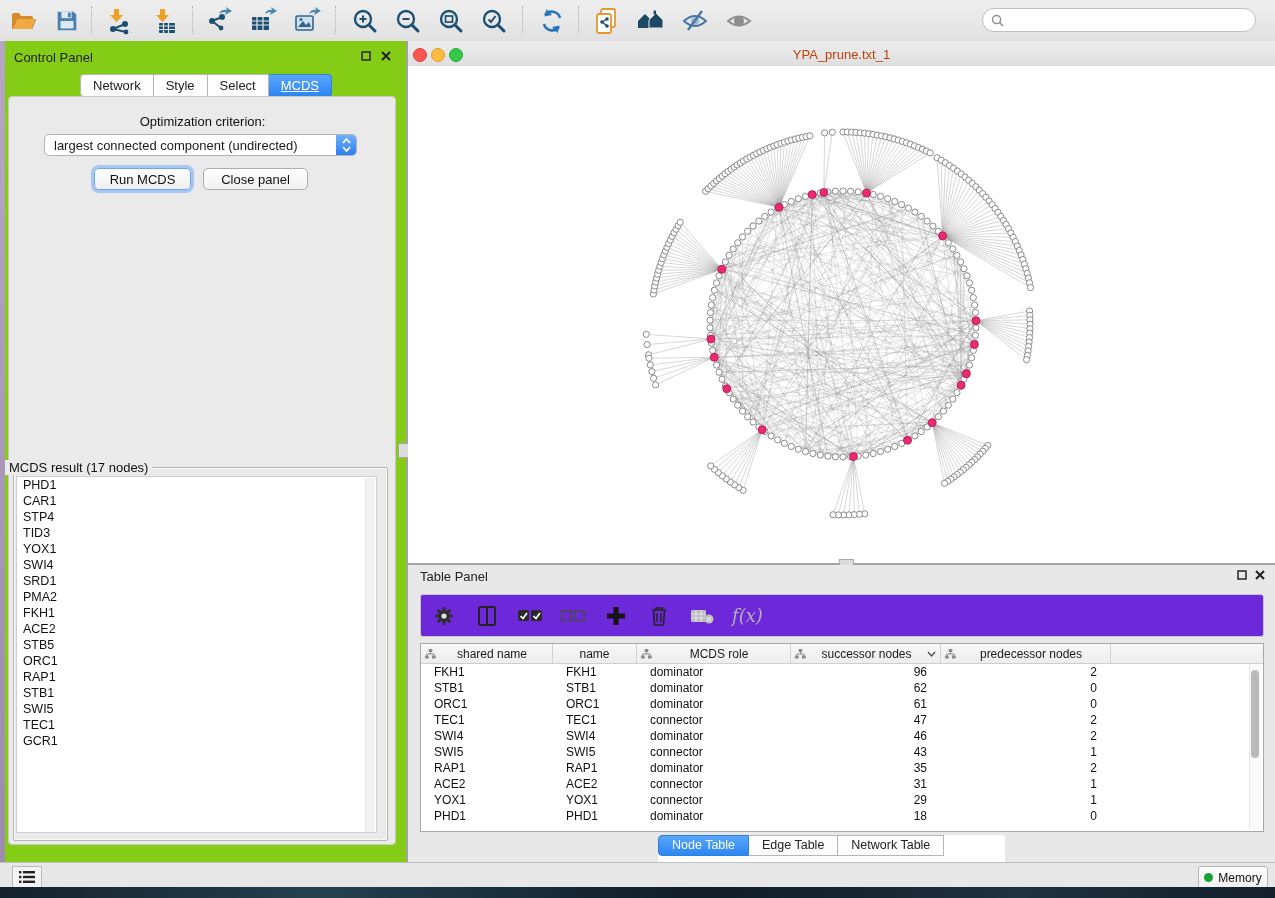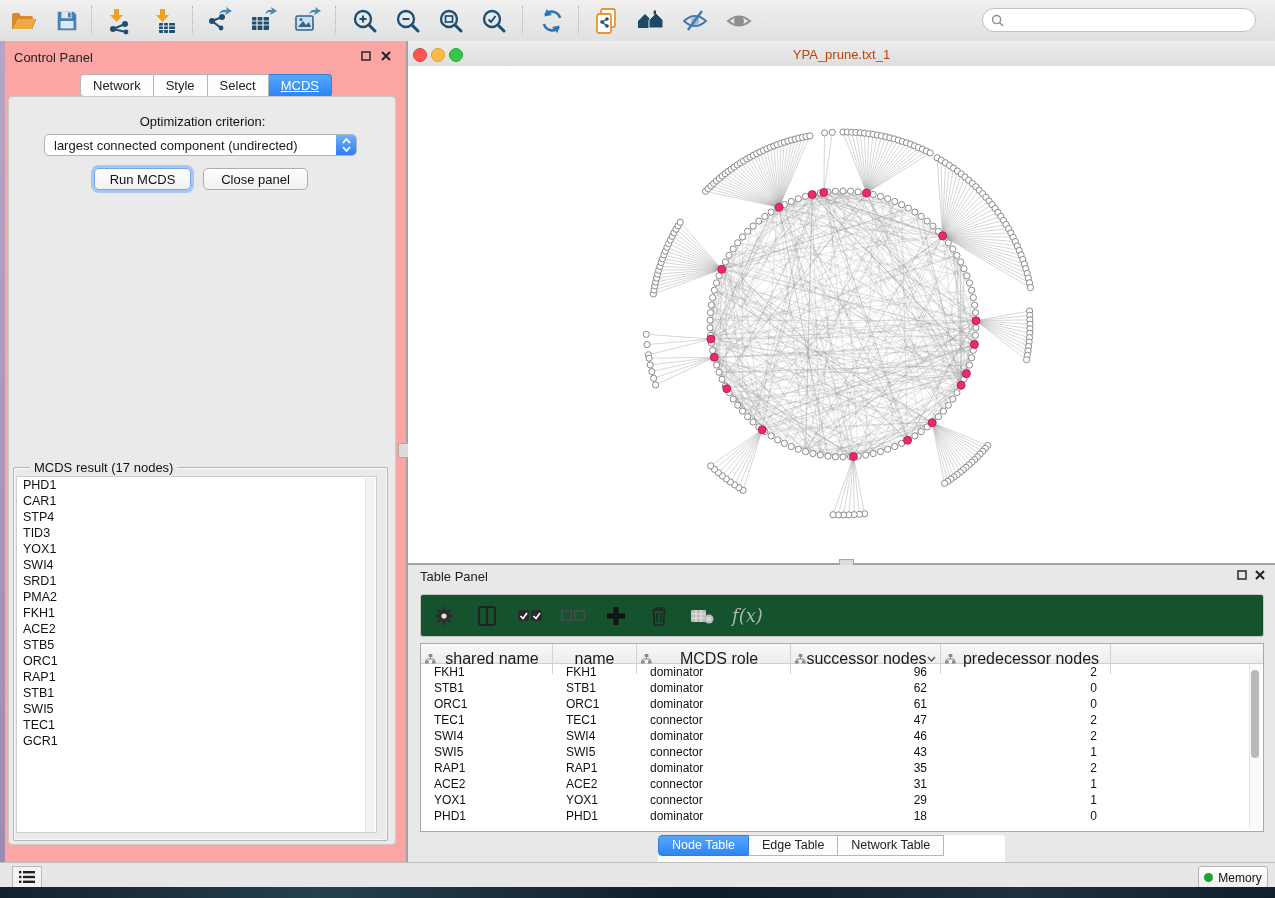--- a/index.html
+++ b/index.html
@@ -13,21 +13,21 @@
   .tbicon{top:6px;width:30px;height:30px;display:flex;align-items:center;justify-content:center;cursor:default;}
   .tbsep{top:6px;width:0;height:28px;border-left:1px dotted #b0b0b0;}
   .searchbox{left:982px;top:8px;width:274px;height:24px;background:#fff;border:1px solid #c0c0c0;
              border-radius:13px;display:flex;align-items:center;padding-left:8px;box-sizing:border-box;}
   .searchbox input{border:none;outline:none;flex:1;font:12px "Liberation Sans",sans-serif;background:transparent;margin-left:5px;}
   
   .wallleft{left:0;top:41px;width:5px;height:821px;background:linear-gradient(#b7a5c6,#9d8bb0);}
   .wallbottom{left:0;top:887px;width:1275px;height:11px;
               background:linear-gradient(90deg,#14212e,#24404f 25%,#0f1c2a 55%,#1d3140 80%,#121f2c);}
   
-  .cpanel{left:5px;top:41px;width:457px;height:821px;background:#fca5a5;}
+  .cpanel{left:5px;top:41px;width:457px;height:821px;background:#84cc16;}
   .panel-title{font-size:13px;color:#222;}
   .winbtn{width:11px;height:11px;display:flex;align-items:center;justify-content:center;}
   .tabgroup{display:flex;}
   .tab{height:21px;line-height:21px;font-size:13px;text-align:center;background:#fdfdfd;
        border:1px solid #b6b6b6;border-left:none;padding:0 12px;color:#222;}
   .tab.first{border-left:1px solid #b6b6b6;border-radius:4px 0 0 4px;}
   .tab.last{border-radius:0 4px 4px 0;}
   .tab.active{background:linear-gradient(#58a6fb,#2d86f3);color:#fff;border-color:#2d7fe0;text-decoration:underline;}
   .cp-inner{left:8px;top:96px;width:386px;height:747px;background:#eaeaea;border:1px solid #c9c9c9;
             border-radius:4px;}
@@ -54,29 +54,29 @@
   .vhandle{left:398px;top:443px;width:9px;height:13px;background:#dcdcdc;border:1px solid #a8a8a8;}
   .netwin-title{left:408px;top:41px;width:867px;height:25px;background:linear-gradient(#ededed,#dedede);
                 border-bottom:1px solid #b5b5b5;}
   .tl{width:12px;height:12px;border-radius:50%;top:48px;}
   .net-title{width:867px;text-align:center;top:47px;left:408px;font-size:13px;color:#c2410c;}
   .netcanvas{left:408px;top:66px;width:867px;height:497px;background:#fff;}
   .hdivider{left:408px;top:563px;width:867px;height:2px;background:#a3a3a3;}
   .hhandle{left:839px;top:559px;width:13px;height:9px;background:#dcdcdc;border:1px solid #a8a8a8;}
   
   .tpanel{left:408px;top:565px;width:867px;height:297px;background:#e8e8e8;}
-  .ttoolbar{left:420px;top:594px;width:844px;height:43px;background:#14532d;border:1px solid #c6c6c6;
+  .ttoolbar{left:420px;top:594px;width:844px;height:43px;background:#6d28d9;border:1px solid #c6c6c6;
             border-radius:3px;box-sizing:border-box;display:flex;align-items:center;gap:17px;padding-left:10px;}
   .ticon{width:26px;height:26px;display:flex;align-items:center;justify-content:center;}
   .fx{font:italic 18px "DejaVu Serif",serif;color:#b4b4b4;}
   .ttable{left:420px;top:643px;width:844px;height:189px;background:#fff;border:1px solid #a9a9a9;
           box-sizing:border-box;}
   .thead{display:flex;height:19px;background:linear-gradient(#f8f8f8,#ededed);border-bottom:1px solid #cfcfcf;}
-  .th{display:flex;align-items:center;font-size:16px;color:#1a1a1a;border-right:1px solid #d2d2d2;
-      box-sizing:border-box;padding:15px 4px;}
+  .th{display:flex;align-items:center;font-size:12px;color:#1a1a1a;border-right:1px solid #d2d2d2;
+      box-sizing:border-box;padding:4px 4px;}
   .th .lbl{flex:1;text-align:center;}
   .c1{width:132px;} .c2{width:84px;} .c3{width:154px;} .c4{width:150px;} .c5{width:170px;}
   .trow{display:flex;height:16px;line-height:16px;font-size:12px;color:#111;}
   .trow .c{box-sizing:border-box;padding-left:13px;white-space:nowrap;overflow:hidden;}
   .trow .num{text-align:right;padding-left:0;padding-right:14px;}
   .tscroll{position:absolute;right:2px;top:20px;width:11px;height:165px;background:#fafafa;
            border-left:1px solid #e5e5e5;}
   .tthumb{position:absolute;left:1px;top:6px;width:8px;height:88px;background:#b9b9b9;border-radius:4px;}
   .bottomtabs{left:658px;top:835px;display:flex;background:#fff;border-radius:4px;}
   .btab{height:19px;line-height:19px;font-size:12.5px;padding:0 13px;background:#fdfdfd;
@@ -267,21 +267,21 @@
       <svg width="9" height="6" viewBox="0 0 9 6">
           <path d="M1 1 L4.5 5 L8 1" fill="none" stroke="#fff" stroke-width="1.7"></path>
         </svg>
     </span>
   </div>
 
   <div class="abs btn focused" style="left:89px;top:127px;width:97px">Run MCDS</div>
   <div class="abs btn" style="left:198px;top:127px;width:105px">Close panel</div>
 
   <div class="abs groupbox" style="left:8px;top:426px;width:373px;height:372px"></div>
-  <div class="abs grouplegend" style="left:25px;top:419px">MCDS result (17 nodes)</div>
+  <div class="abs grouplegend" style="left:0;top:419px">MCDS result (17 nodes)</div>
   <div class="abs listbox" style="left:11px;top:435px">
     <div class="li">PHD1</div>
       <div class="li">CAR1</div>
       <div class="li">STP4</div>
       <div class="li">TID3</div>
       <div class="li">YOX1</div>
       <div class="li">SWI4</div>
       <div class="li">SRD1</div>
       <div class="li">PMA2</div>
       <div class="li">FKH1</div>

